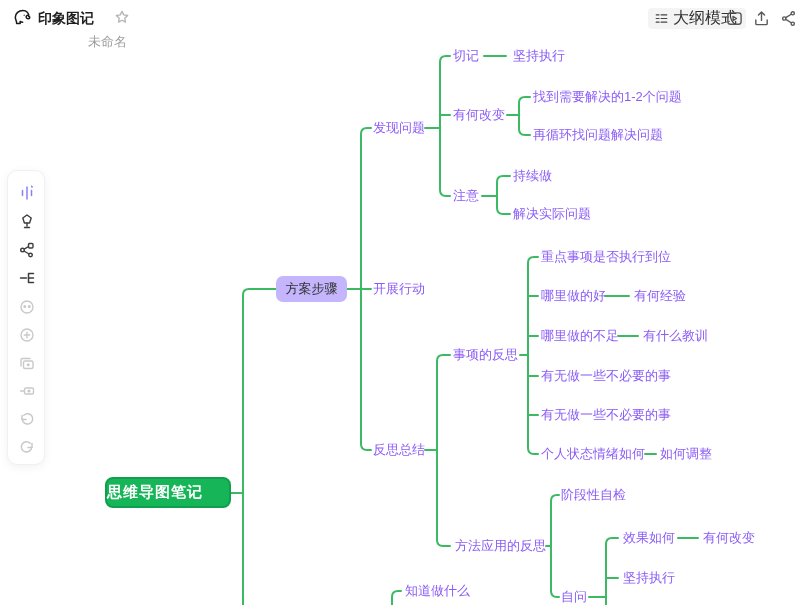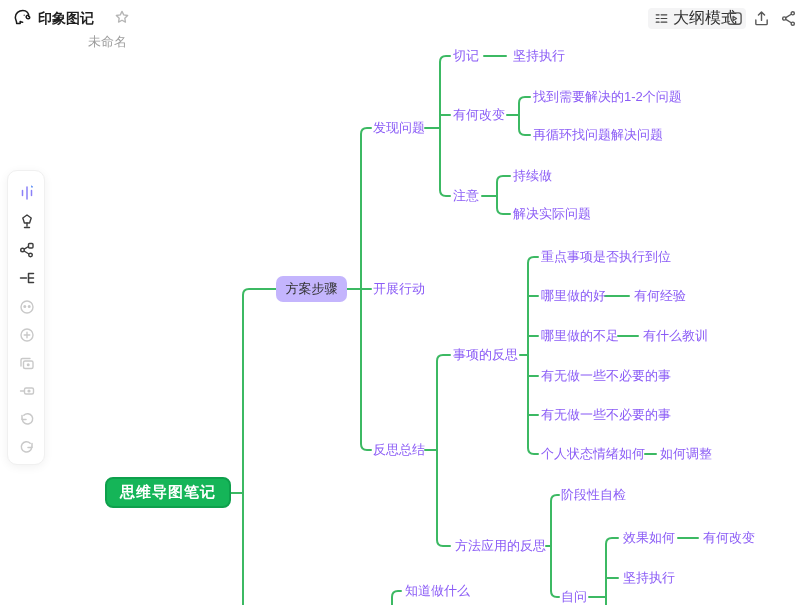--- a/index.html
+++ b/index.html
@@ -25,21 +25,21 @@
   .lt-dark { color:#3d3d3d; cursor:pointer; }
   .lt-dis  { color:#c9c9c9; }
   .lt-ai   { color:#8b80f7; cursor:pointer; }
 
   
   .map-lines { position:absolute; left:0; top:0; z-index:1; }
   .node { position:absolute; transform:translateY(-50%); font-size:13px; color:#8b5cf6;
     white-space:nowrap; z-index:2; cursor:pointer; }
   .root-node { position:absolute; left:105px; top:477px; width:126px; height:31px; z-index:2;
     background:#15b558; border:2px solid #0ea04c; border-radius:8px; color:#fff;
-    font-size:15px; font-weight:bold; display:flex; align-items:center; justify-content:center;
+    font-size:15px; font-weight:bold; display:flex; align-items:center; justify-content:flex-start;
     letter-spacing:1px; cursor:pointer; }
   .l1-box { position:absolute; left:276px; top:276px; width:71px; height:26px; z-index:2;
     background:#c4b5fd; border-radius:7px; color:#333; font-size:13px;
     display:flex; align-items:center; justify-content:center; cursor:pointer; }
 
   
   .statusbar { position:absolute; right:0; bottom:0; left:0; height:0; z-index:7; }
   svg { display:block; }
 </style>
 </head>

